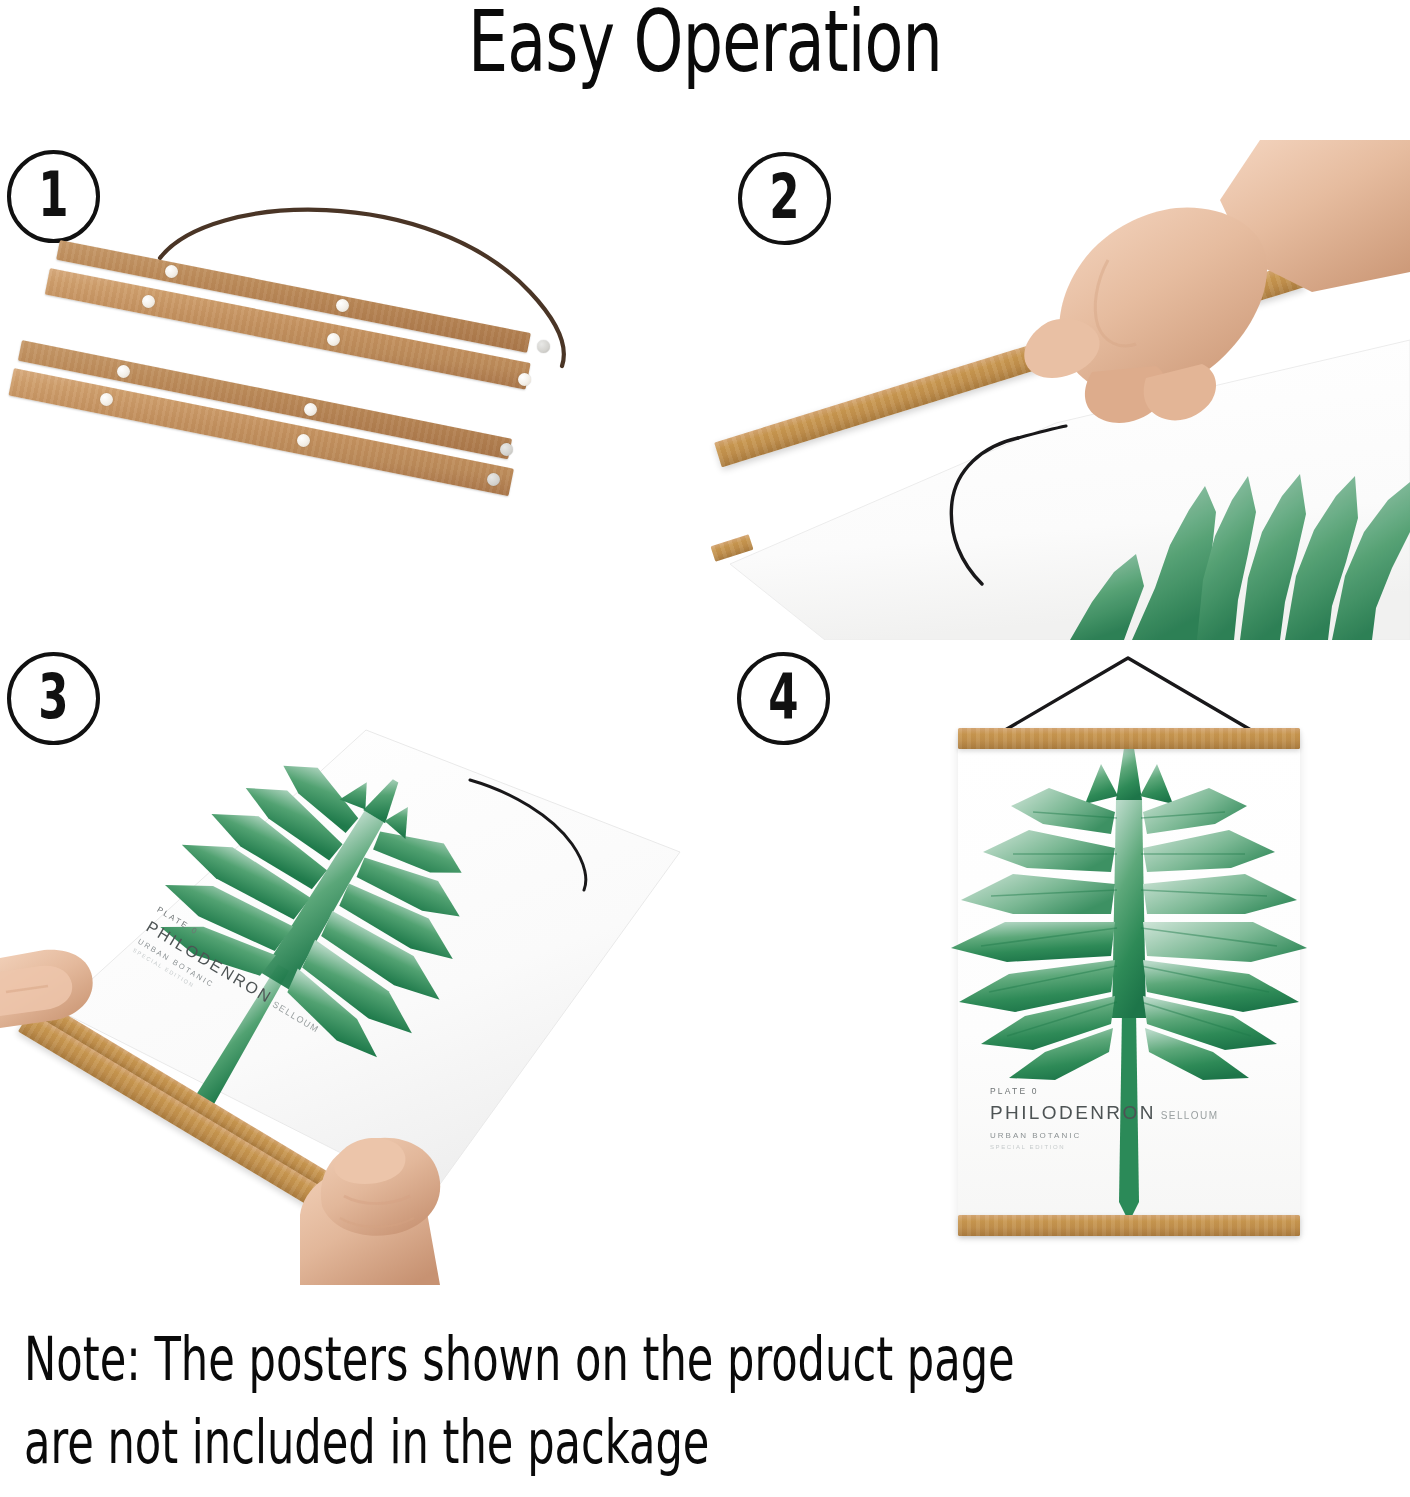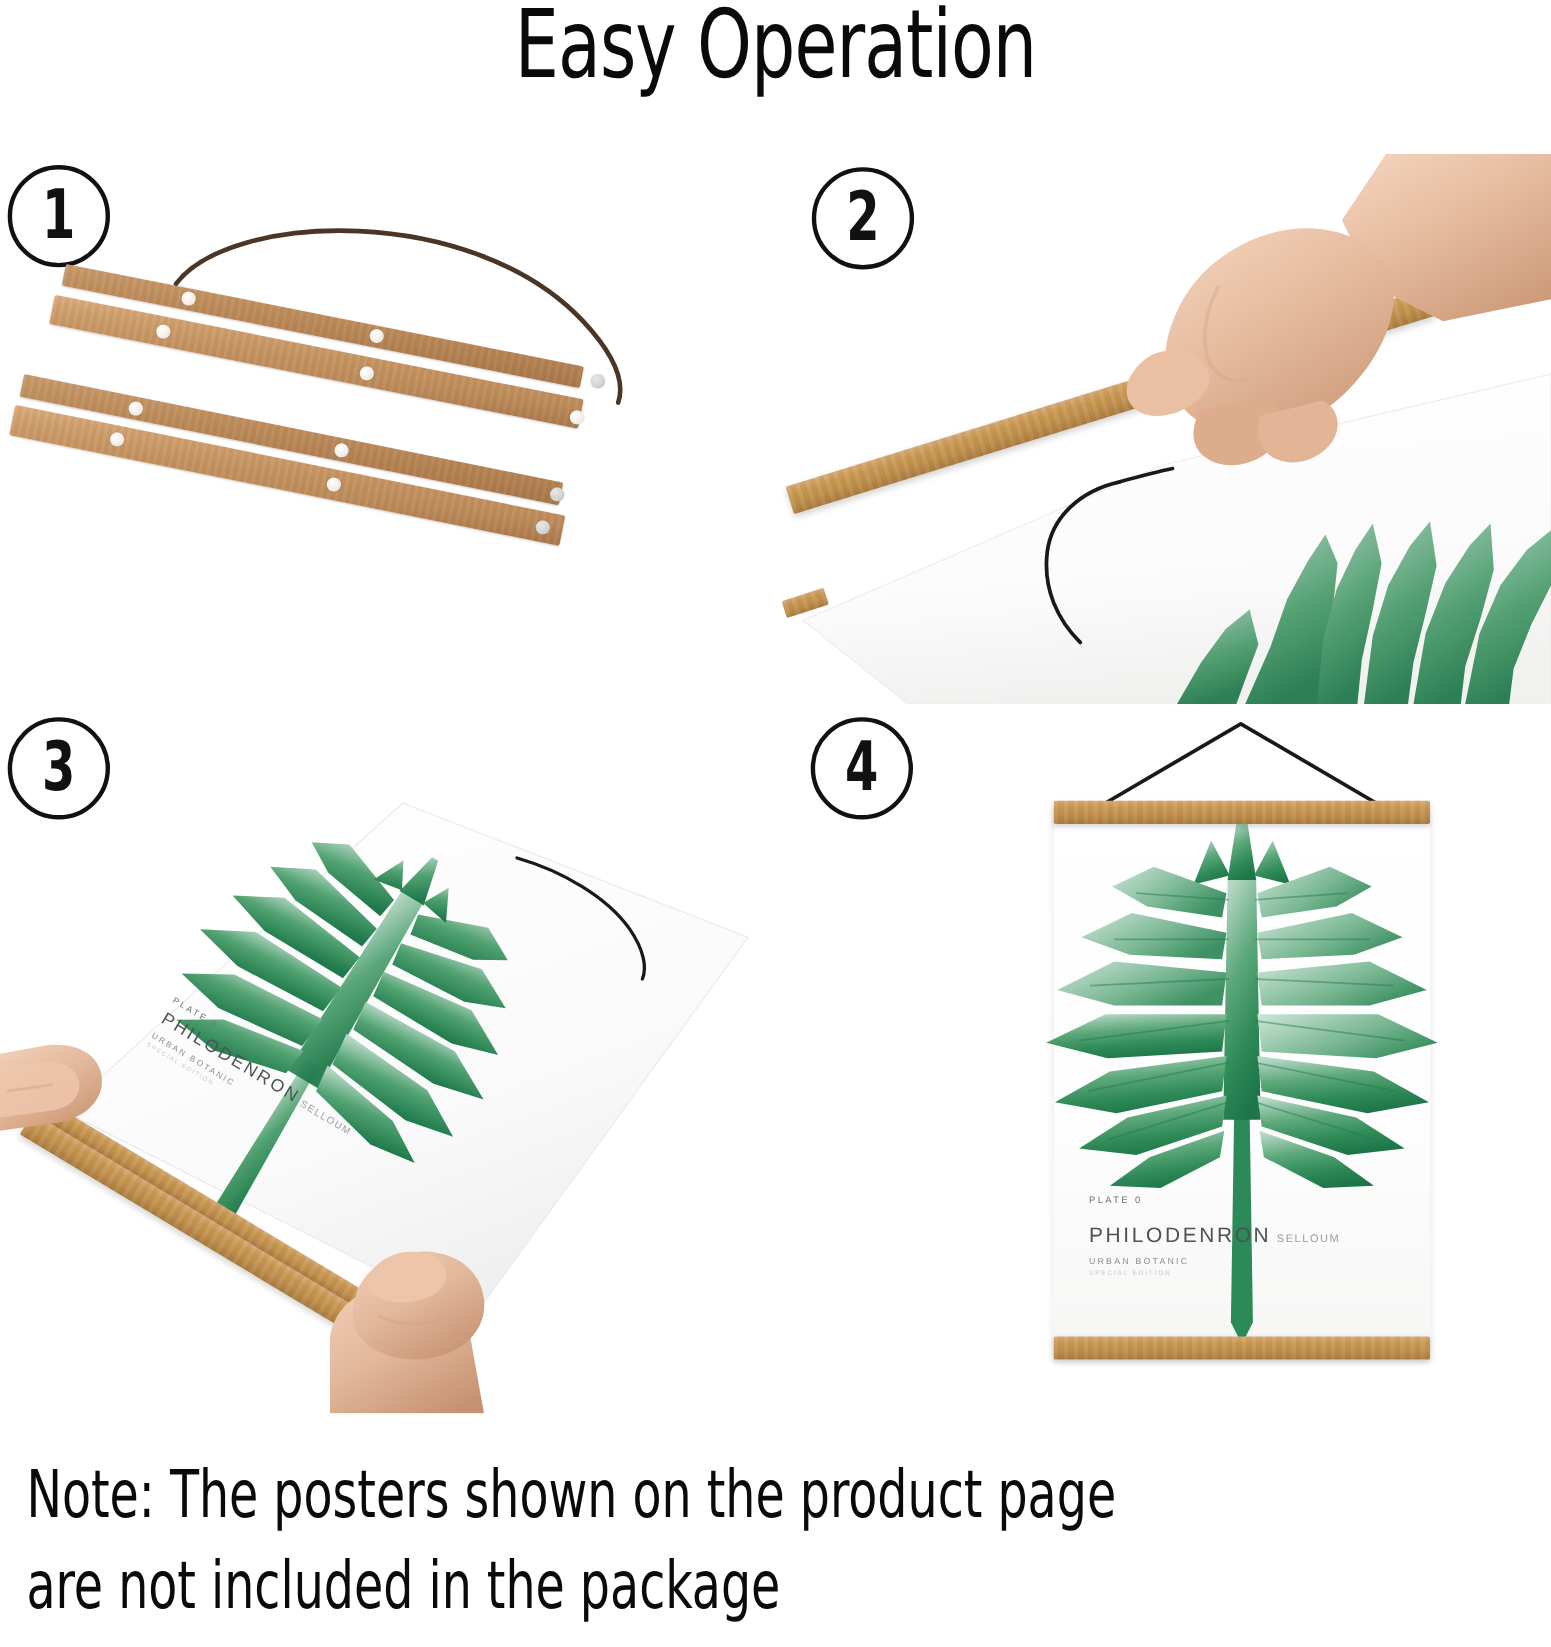--- a/index.html
+++ b/index.html
@@ -394,21 +394,21 @@
           <path d="M12,-50 L138,-44"></path>
             <path d="M12,-12 L148,6"></path>
           <path d="M12,26 L140,52"></path>
             <path d="M12,62 L122,96"></path>
         </g>
       </g>
     </svg>
 
     <div class="caption" style="left:290px;top:446px;">
       <div class="cap-plate" style="font-size:8.5px;">PLATE  0</div>
-      <div class="cap-name" style="font-size:19px;margin-top:14px;">
+      <div class="cap-name" style="font-size:19px;margin-top:3px;">
         <span>PHILODENRON</span><i style="font-size:10px;margin-left:5px;">SELLOUM</i>
       </div>
       <div class="cap-sub" style="font-size:8px;margin-top:5px;">URBAN BOTANIC</div>
       <div class="cap-sub2" style="font-size:6px;margin-top:1px;">SPECIAL EDITION</div>
     </div>
 
     <div class="bar" style="left:258px;top:88px;width:342px;height:21px;
                 box-shadow:0 2px 5px rgba(0,0,0,.16);"></div>
 
     <div class="bar" style="left:258px;top:575px;width:342px;height:21px;

